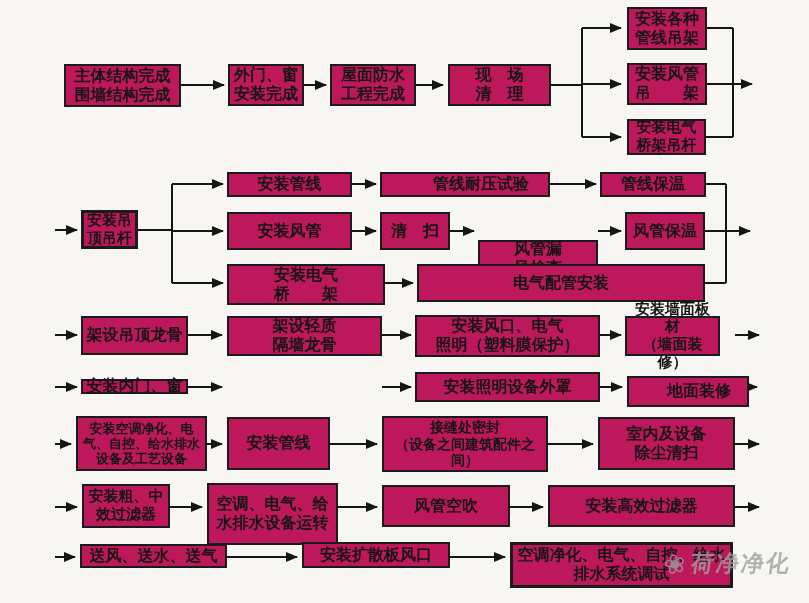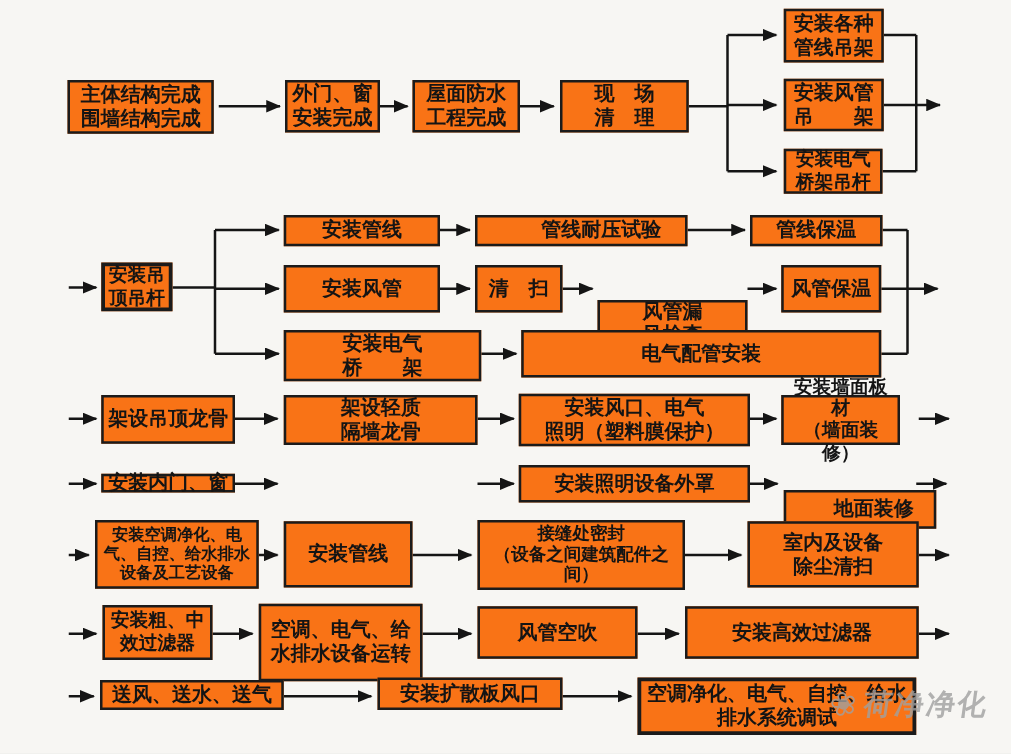--- a/index.html
+++ b/index.html
@@ -3,21 +3,21 @@
 <meta charset="utf-8">
 <style>
   html,body{margin:0;padding:0;background:#e9e9e9;}
   .stage{
     position:relative;width:809px;height:603px;background:#f7f6f3;
     overflow:hidden;font-family:"DejaVu Sans",sans-serif;
   }
   .connectors{position:absolute;left:0;top:0;}
   .box{
     position:absolute;box-sizing:border-box;border:2px solid #1b1b1b;
-    background:#f97316;display:flex;align-items:center;justify-content:center;
+    background:#be185d;display:flex;align-items:center;justify-content:center;
     text-align:center;font-weight:bold;font-size:16px;line-height:1.18;
     white-space:pre-line;color:#141414;padding:0 2px;
   }
   .thick{border-width:3px;}
   .fs13{font-size:13px;}
   .fs14{font-size:14px;}
   .fs15{font-size:15px;}
   .watermark{
     position:absolute;left:664px;top:548px;display:flex;align-items:center;
     gap:5px;color:#a0a0a0;opacity:.8;z-index:5;pointer-events:none;
@@ -93,21 +93,21 @@
       <path d="M338,507 H377" marker-end="url(#ah)"></path>
       <path d="M510,507 H543" marker-end="url(#ah)"></path>
       <path d="M735,507 H759" marker-end="url(#ah)"></path>
 
       <path d="M55,557 H75" marker-end="url(#ah)"></path>
       <path d="M227,557 H297" marker-end="url(#ah)"></path>
       <path d="M450,557 H505" marker-end="url(#ah)"></path>
     </g>
   </svg>
 
-  <div class="box" style="left:54px;top:64px;width:117px;height:43px;">主体结构完成
+  <div class="box" style="left:64px;top:64px;width:117px;height:43px;">主体结构完成
 围墙结构完成</div>
   <div class="box" style="left:228px;top:64px;width:76px;height:42px;">外门、窗
 安装完成</div>
   <div class="box" style="left:330px;top:64px;width:86px;height:42px;">屋面防水
 工程完成</div>
   <div class="box" style="left:448px;top:64px;width:103px;height:42px;">现　场
 清　理</div>
   <div class="box" style="left:627px;top:7px;width:80px;height:43px;">安装各种
 管线吊架</div>
   <div class="box" style="left:627px;top:63px;width:80px;height:42px;">安装风管
@@ -132,21 +132,21 @@
   <div class="box" style="left:81px;top:316px;width:107px;height:39px;">架设吊顶龙骨</div>
   <div class="box" style="left:227px;top:316px;width:155px;height:40px;">架设轻质
 隔墙龙骨</div>
   <div class="box" style="left:415px;top:315px;width:185px;height:42px;">安装风口、电气
 照明（塑料膜保护）</div>
   <div class="box fs15" style="left:625px;top:316px;width:95px;height:40px;">安装墙面板材
 （墙面装修）</div>
 
   <div class="box" style="left:81px;top:379px;width:107px;height:15px;">安装内门、窗</div>
   <div class="box" style="left:415px;top:372px;width:185px;height:30px;">安装照明设备外罩</div>
-  <div class="box" style="left:627px;top:392px;width:122px;height:31px;padding-left:24px;">地面装修</div>
+  <div class="box" style="left:627px;top:376px;width:122px;height:31px;padding-left:24px;">地面装修</div>
 
   <div class="box fs13" style="left:76px;top:416px;width:131px;height:55px;">安装空调净化、电
 气、自控、给水排水
 设备及工艺设备</div>
   <div class="box" style="left:227px;top:417px;width:103px;height:53px;">安装管线</div>
   <div class="box fs14" style="left:382px;top:416px;width:166px;height:56px;">接缝处密封
 （设备之间建筑配件之
 间）</div>
   <div class="box" style="left:598px;top:417px;width:137px;height:53px;">室内及设备
 除尘清扫</div>

